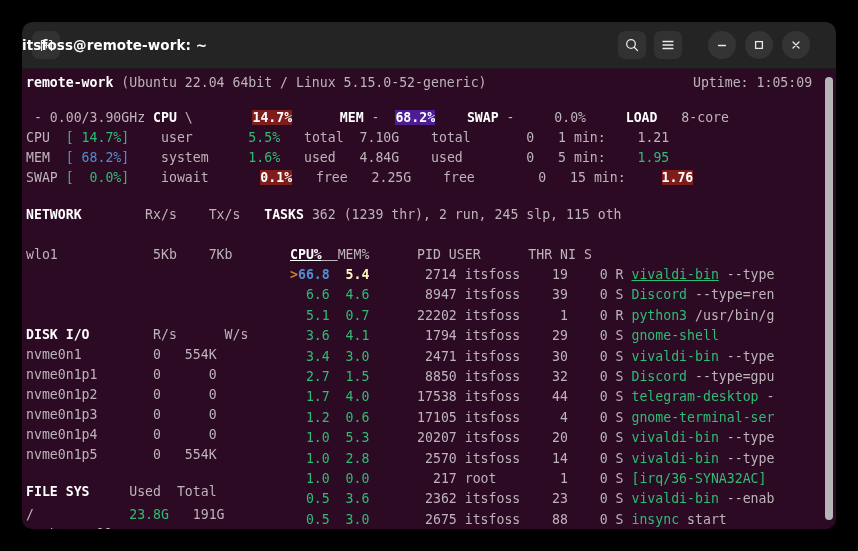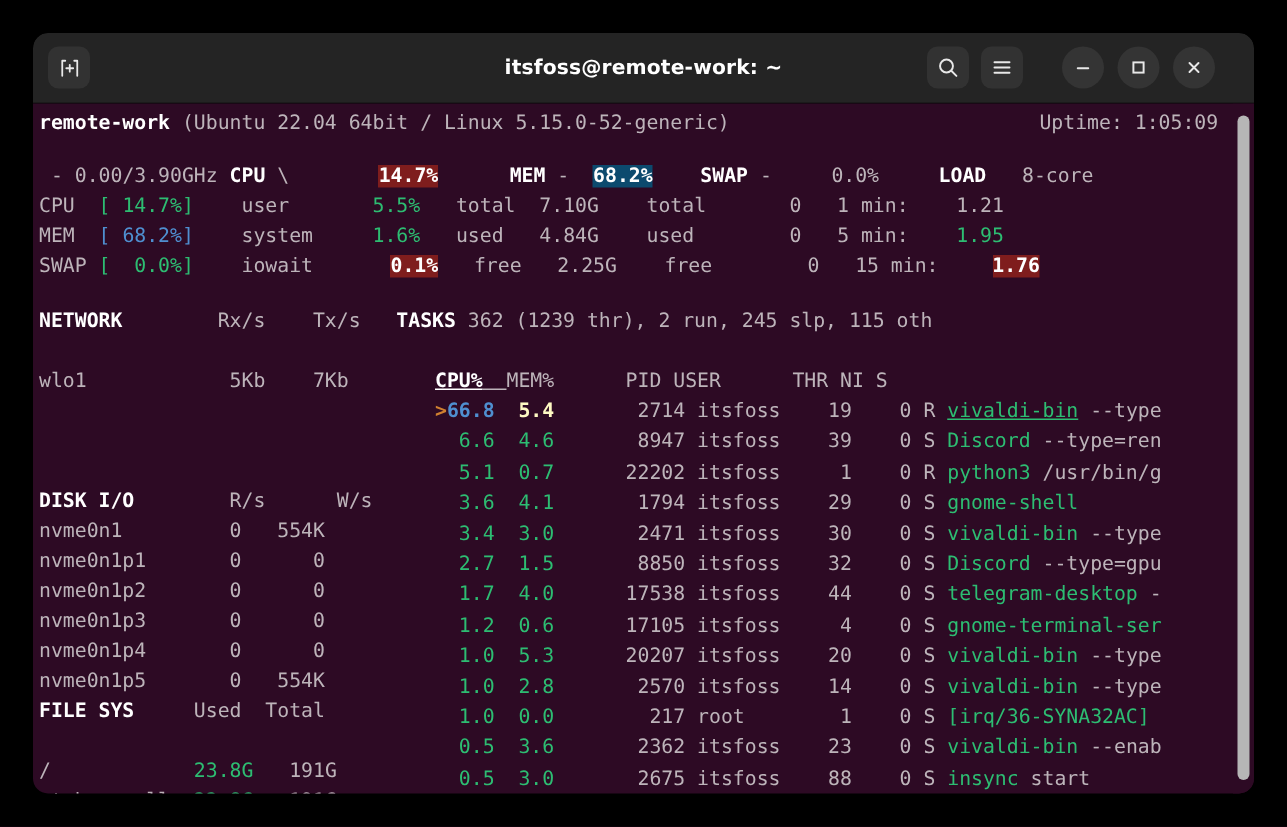--- a/index.html
+++ b/index.html
@@ -29,21 +29,20 @@
     background: #242424;
     border-bottom: 1px solid #1b1b1b;
     border-top-left-radius: 10px;
     border-top-right-radius: 10px;
   }
   #title-text {
     position: absolute;
     left: 0; right: 0; top: 0;
     height: 46px;
     line-height: 46px;
-    text-align: center;
     color: #ffffff;
     font-family: "DejaVu Sans", "Liberation Sans", sans-serif;
     font-size: 13.5px;
     font-weight: bold;
     letter-spacing: 0.1px;
   }
   .tb-btn {
     position: absolute;
     top: 9px;
     width: 28px; height: 28px;
@@ -107,21 +106,21 @@
     background: #b6b6b6;
   }
   .c-dim     { color: #bdb4ba; }
   .c-bold    { color: #ffffff; font-weight: bold; margin-top: 16px; }
   .c-green   { color: #2dbd72; }
   .c-blue    { color: #4f8fd0; }
   .c-bluebold{ color: #4f8fd0; font-weight: bold; }
   .c-greenb  { color: #fef9c3; font-weight: bold; }
   .c-orange  { color: #d08030; font-weight: bold; }
   .hl-green  { background: #7f1d1d; color: #ffffff; font-weight: bold; margin-left: 12px; }
-  .hl-blue   { background: #0c4a6e; color: #ffffff; font-weight: bold; }
+  .hl-blue   { background: #4c1d95; color: #ffffff; font-weight: bold; }
   .underline { text-decoration: underline; }
 </style>
 </head>
 <body>
 
 <div id="window">
 
   <div id="titlebar">
 
     <div class="tb-btn" id="btn-newtab">
@@ -196,21 +195,21 @@
 
       <div class="row" style="top:316px;"><span class="c-dim">nvme0n1p2</span><span class="c-dim">       </span><span class="c-dim">0</span><span class="c-dim">      </span><span class="c-dim">0</span></div>
 
       <div class="row" style="top:336px;"><span class="c-dim">nvme0n1p3</span><span class="c-dim">       </span><span class="c-dim">0</span><span class="c-dim">      </span><span class="c-dim">0</span></div>
 
       <div class="row" style="top:356px;"><span class="c-dim">nvme0n1p4</span><span class="c-dim">       </span><span class="c-dim">0</span><span class="c-dim">      </span><span class="c-dim">0</span></div>
 
       <div class="row" style="top:376px;text-align:right;"><span class="c-dim">nvme0n1p5</span><span class="c-dim">       </span><span class="c-dim">0</span><span class="c-dim">   </span><span class="c-dim">554K</span></div>
 
       
-      <div class="row" style="top:396px;"><span class="c-bold">FILE SYS</span><span class="c-dim">     </span><span class="c-dim">Used</span><span class="c-dim">  </span><span class="c-dim">Total</span></div>
+      <div class="row" style="top:413px;"><span class="c-bold">FILE SYS</span><span class="c-dim">     </span><span class="c-dim">Used</span><span class="c-dim">  </span><span class="c-dim">Total</span></div>
 
       <div class="row" style="top:436px;"><span class="c-dim">/</span><span class="c-dim">            </span><span class="c-green">23.8G</span><span class="c-dim">   </span><span class="c-dim">191G</span></div>
 
       <div class="row" style="top:456px;"><span class="c-dim">_t-hunspell</span><span class="c-dim">  </span><span class="c-green">23.8G</span><span class="c-dim">   </span><span class="c-dim">191G</span></div>
 
       
 
       
       <div class="row" style="top:176px; left:268px;"><span class="c-bold underline">CPU%</span><span class="c-dim underline">  </span><span class="c-dim">MEM%</span><span class="c-dim">      </span><span class="c-dim">PID</span><span class="c-dim"> </span><span class="c-dim">USER</span><span class="c-dim">      </span><span class="c-dim">THR</span><span class="c-dim"> </span><span class="c-dim">NI</span><span class="c-dim"> </span><span class="c-dim">S</span></div>
 

